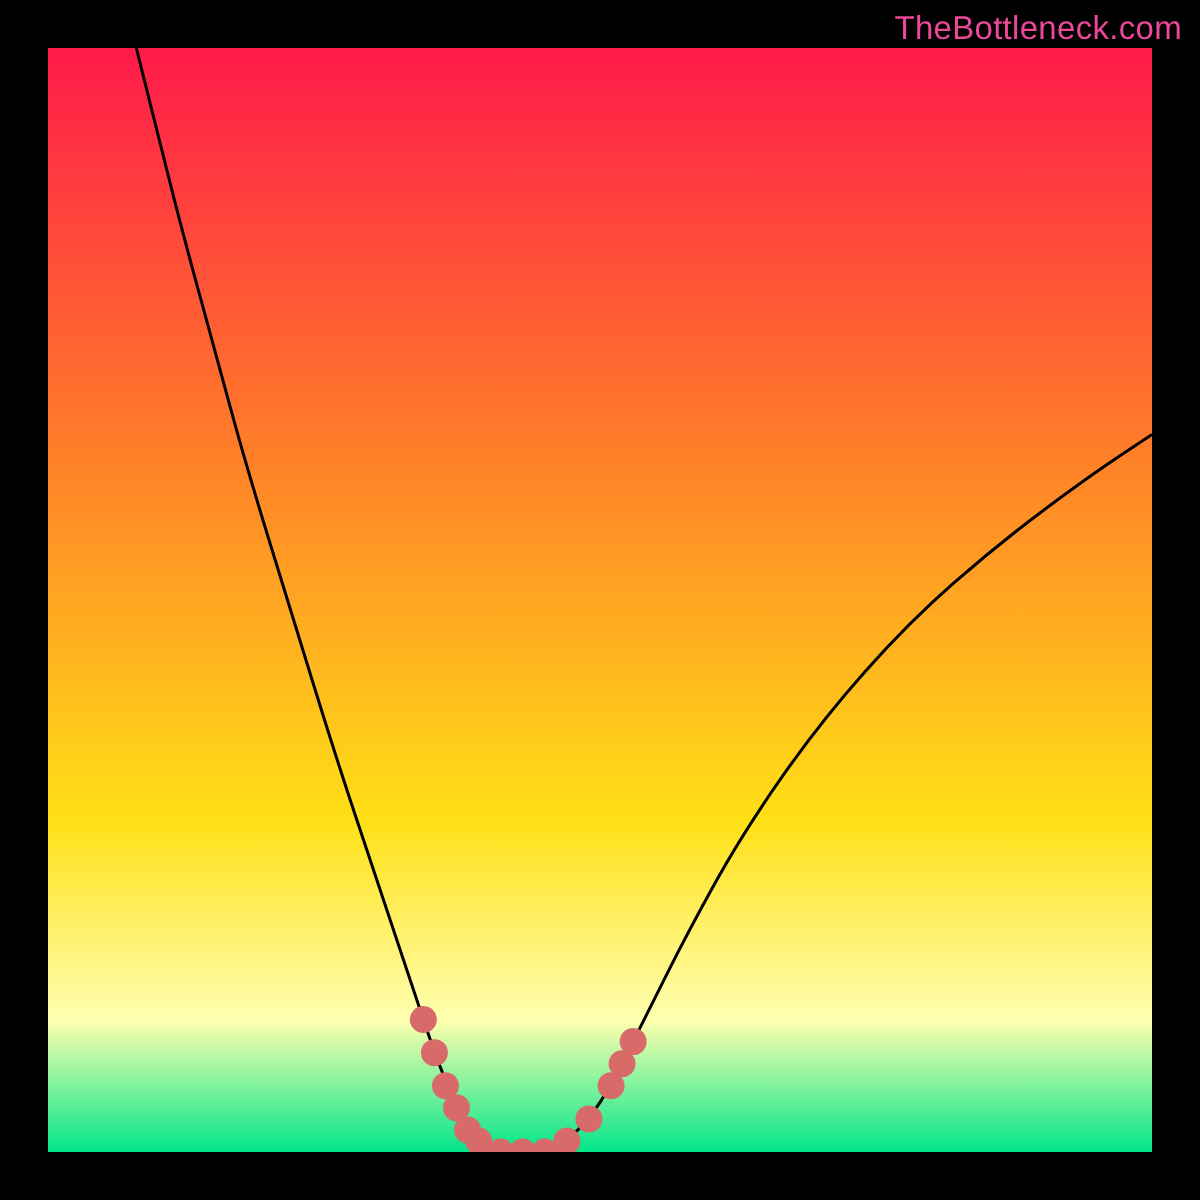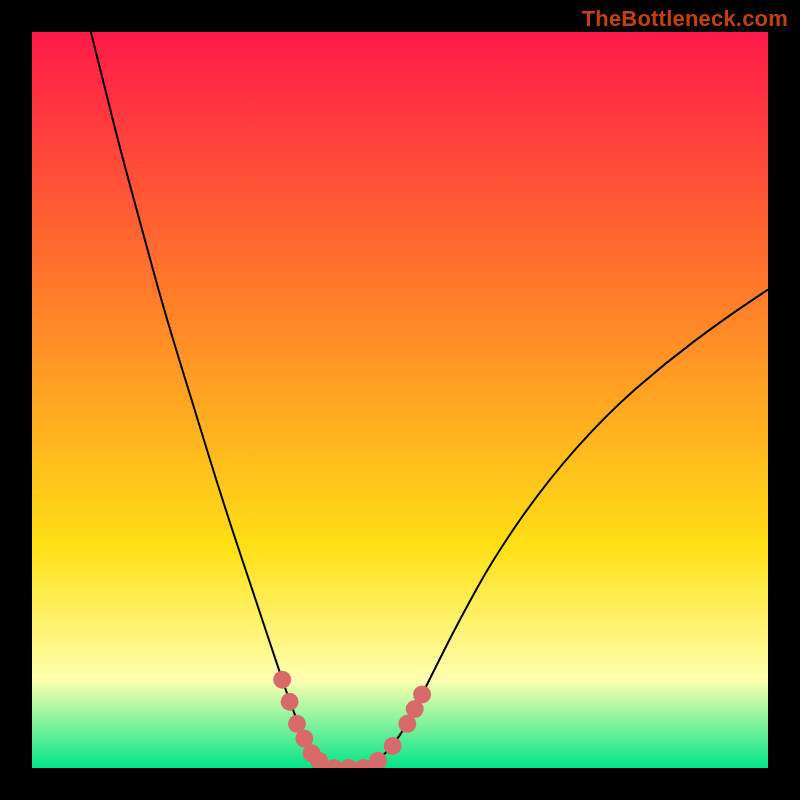--- a/index.html
+++ b/index.html
@@ -22,23 +22,23 @@
     left: 32px;
     top: 32px;
     width: 736px;
     height: 736px;
     overflow: hidden;
   }
   .watermark {
     position: absolute;
     top: 6px;
     right: 12px;
-    color: #c2410c;
+    color: #ec4899;
     font-size: 22px;
-    font-weight: 700;
+    font-weight: 400;
     letter-spacing: 0.2px;
     user-select: none;
   }
 </style>
 </head>
 <body>
 
 <div class="frame">
   <div class="watermark">TheBottleneck.com</div>
 

